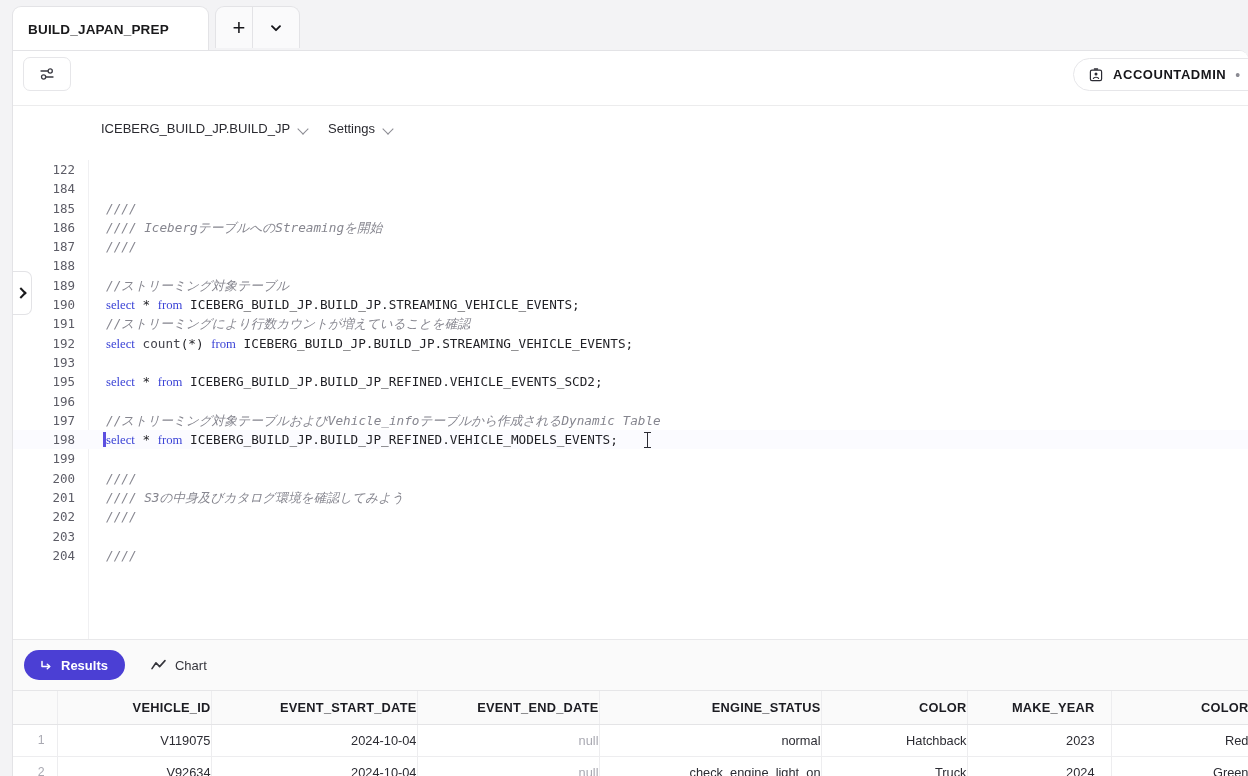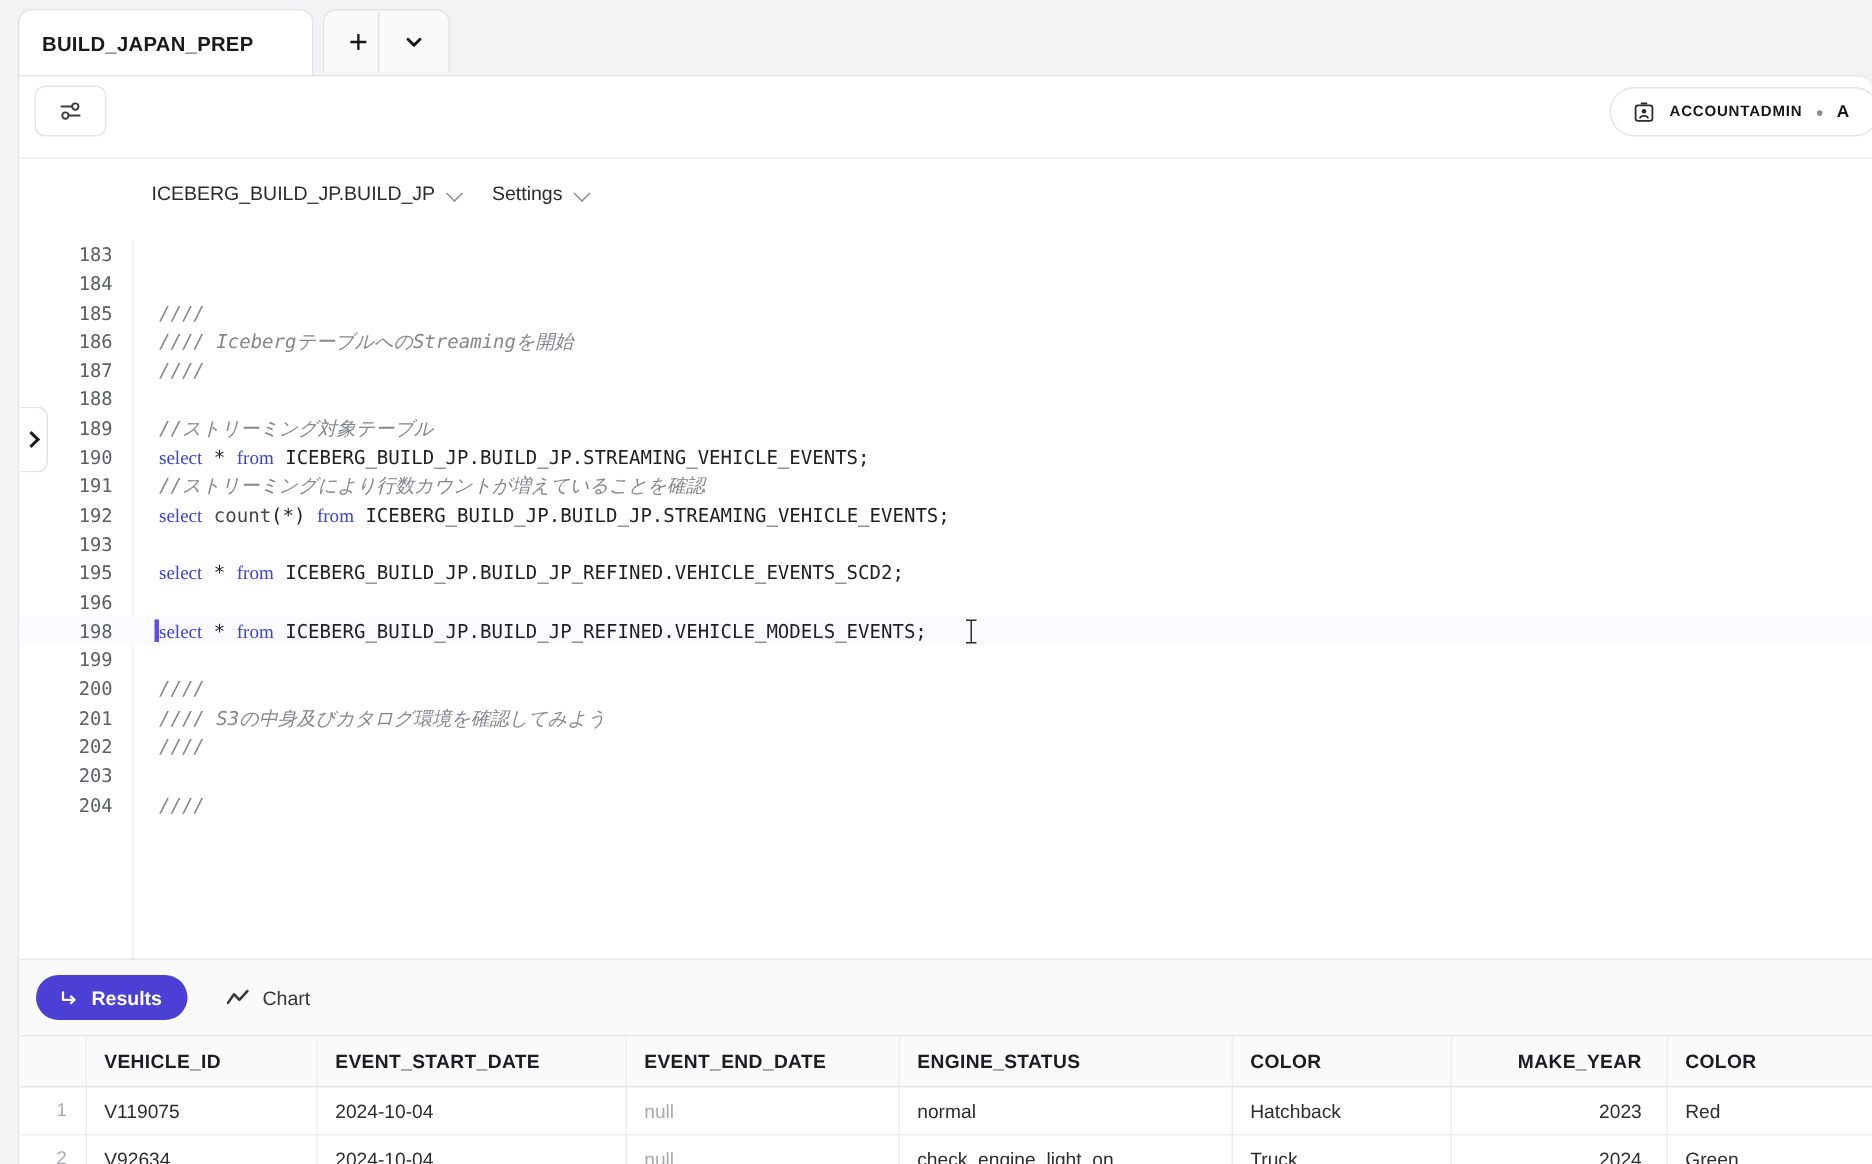--- a/index.html
+++ b/index.html
@@ -79,21 +79,21 @@
   .role-chip {
     position: absolute; top: 7px; left: 1060px;
     height: 33px; min-width: 180px;
     border: 1px solid #e6e6e9; border-radius: 17px;
     background: #fff;
     display: flex; align-items: center;
     padding: 0 12px 0 14px; gap: 9px;
     cursor: pointer; white-space: nowrap;
   }
   .role-text {
-    font-size: 10px; font-weight: 700; letter-spacing: .55px; color: #16161a;
+    font-size: 13px; font-weight: 700; letter-spacing: .55px; color: #16161a;
   }
   .role-sep { font-size: 14px; color: #8b8b93; line-height: 1; }
   .role-more { font-size: 11.5px; font-weight: 700; letter-spacing: .55px; color: #16161a; }
 
   
   .ctxbar {
     position: absolute; top: 55px; left: 0; width: 1236px; height: 54px;
     background: #ffffff;
   }
   .ctx-item {
@@ -203,21 +203,21 @@
   
   .tbl-wrap {
     position: absolute; top: 50px; left: 0; width: 1236px; height: 88px;
     background: #ffffff; overflow: hidden;
     border-top: 1px solid #e6e6e8;
   }
   table { border-collapse: collapse; table-layout: fixed; width: 1236px; }
   th, td {
     border-right: 1px solid #ededef;
     border-bottom: 1px solid #ededef;
-    font-size: 12.8px; text-align: left;
+    font-size: 12.8px; text-align: right;
     padding: 0 0 0 12px;
     white-space: nowrap; overflow: hidden;
   }
   thead th {
     height: 33px; background: #fafafa;
     font-weight: 700; color: #1c1c22; letter-spacing: .25px;
     border-bottom: 1px solid #e4e4e6;
   }
   tbody td { height: 32px; color: #2c2c33; background: #ffffff; }
   .c-idx { width: 44px; }
@@ -293,33 +293,34 @@
     </div>
   </div>
 
   <div class="rail-handle">
     <span class="chev-right"></span>
   </div>
 
   <div class="editor">
     <div class="gutter"></div>
     <div class="code-rows" id="code-rows">
-        <div class="row"><span class="ln">183</span><span class="code"></span></div>
+        <div class="row"><span class="ln">122</span><span class="code"></span></div>
         <div class="row"><span class="ln">184</span><span class="code"></span></div>
         <div class="row"><span class="ln">185</span><span class="code"><span class="cm">////</span></span></div>
         <div class="row"><span class="ln">186</span><span class="code"><span class="cm">//// IcebergテーブルへのStreamingを開始</span></span></div>
         <div class="row"><span class="ln">187</span><span class="code"><span class="cm">////</span></span></div>
         <div class="row"><span class="ln">188</span><span class="code"></span></div>
         <div class="row"><span class="ln">189</span><span class="code"><span class="cm">//ストリーミング対象テーブル</span></span></div>
         <div class="row"><span class="ln">190</span><span class="code"><span class="kw">select</span><span> * </span><span class="kw">from</span><span> ICEBERG_BUILD_JP.BUILD_JP.STREAMING_VEHICLE_EVENTS;</span></span></div>
         <div class="row"><span class="ln">191</span><span class="code"><span class="cm">//ストリーミングにより行数カウントが増えていることを確認</span></span></div>
         <div class="row"><span class="ln">192</span><span class="code"><span class="kw">select</span><span> </span><span class="fn">count</span><span>(*) </span><span class="kw">from</span><span> ICEBERG_BUILD_JP.BUILD_JP.STREAMING_VEHICLE_EVENTS;</span></span></div>
         <div class="row"><span class="ln">193</span><span class="code"></span></div>
         <div class="row"><span class="ln">195</span><span class="code"><span class="kw">select</span><span> * </span><span class="kw">from</span><span> ICEBERG_BUILD_JP.BUILD_JP_REFINED.VEHICLE_EVENTS_SCD2;</span></span></div>
         <div class="row"><span class="ln">196</span><span class="code"></span></div>
+        <div class="row"><span class="ln">197</span><span class="code"><span class="cm">//ストリーミング対象テーブルおよびVehicle_infoテーブルから作成されるDynamic Table</span></span></div>
         <div class="row active"><div class="active-bar"></div><span class="ln">198</span><span class="code"><span class="kw">select</span><span> * </span><span class="kw">from</span><span> ICEBERG_BUILD_JP.BUILD_JP_REFINED.VEHICLE_MODELS_EVENTS;</span></span><span class="caret" style="left: 634.1px;"></span></div>
         <div class="row"><span class="ln">199</span><span class="code"></span></div>
         <div class="row"><span class="ln">200</span><span class="code"><span class="cm">////</span></span></div>
         <div class="row"><span class="ln">201</span><span class="code"><span class="cm">//// S3の中身及びカタログ環境を確認してみよう</span></span></div>
         <div class="row"><span class="ln">202</span><span class="code"><span class="cm">////</span></span></div>
         <div class="row"><span class="ln">203</span><span class="code"></span></div>
         <div class="row"><span class="ln">204</span><span class="code"><span class="cm">////</span></span></div>
       </div>
   </div>
 

